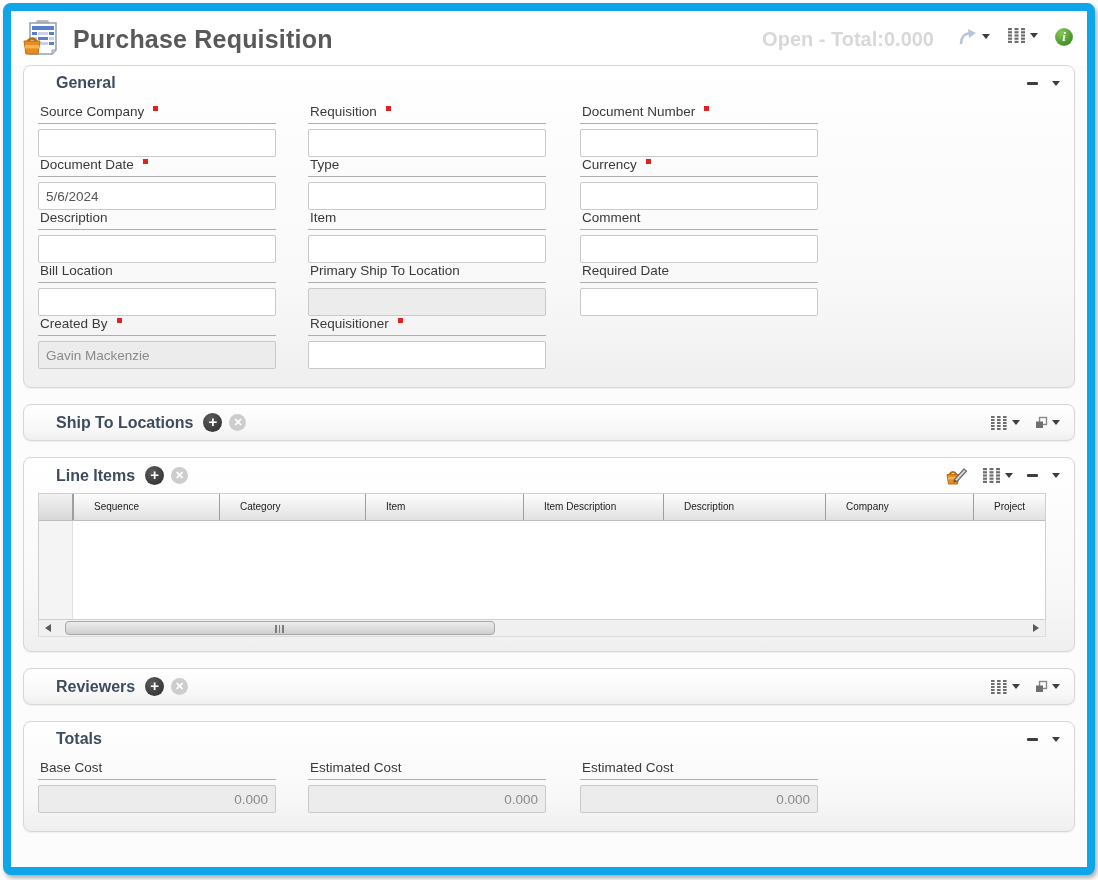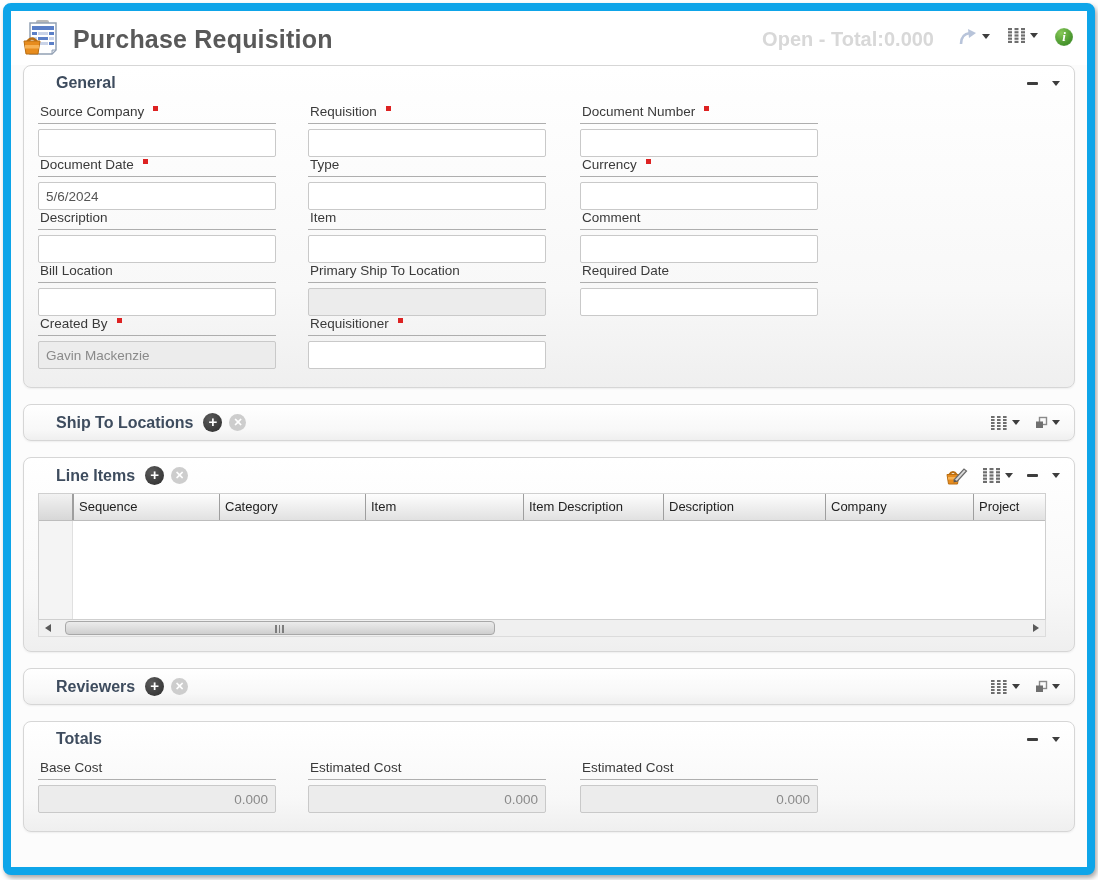--- a/index.html
+++ b/index.html
@@ -33,21 +33,21 @@
   .field-grid { display:grid; grid-template-columns:270px 272px 1fr; row-gap:0; padding:8px 14px 18px 14px; }
   .field-label { display:block; width:238px; font-size:13.5px; color:#3a3a3a; border-bottom:1px solid #aeaeae; padding:0 0 4px 2px; margin-bottom:5px; white-space:nowrap; }
   .req { display:inline-block; width:5px; height:5px; background:#dd2222; margin-left:9px; margin-bottom:5px; }
   .tinput { width:238px; height:28px; border:1px solid #c9c9c9; border-radius:2px; background:#fff; font-family:"Liberation Sans",sans-serif; font-size:13.5px; color:#555; padding:0 7px; }
   .tinput:disabled { background:#ececec; color:#8a8a8a; }
   .num { text-align:right; }
   
   .li-body { padding:4px 28px 14px 14px; }
   .grid-table { border:1px solid #cfcfcf; border-bottom:none; background:#fff; }
   .grid-header { display:flex; height:27px; background:linear-gradient(180deg,#fdfdfd,#e1e1e1); border-bottom:1px solid #bdbdbd; }
-  .gh-cell { font-size:13px; color:#222; line-height:26px; padding-left:5px; border-left:1px solid #9e9e9e; overflow:hidden; white-space:nowrap; }
+  .gh-cell { font-size:10px; color:#222; line-height:26px; padding-left:20px; border-left:1px solid #9e9e9e; overflow:hidden; white-space:nowrap; }
   .gh-sel { border-left:none; background:linear-gradient(180deg,#f2f2f2,#d7d7d7); border-right:1px solid #9e9e9e; }
   .grid-rows { position:relative; height:98px; background:#fff; }
   .sel-strip { position:absolute; left:0; top:0; bottom:0; width:34px; background:#f4f4f4; border-right:1px solid #e0e0e0; }
   
   .hscroll { position:relative; height:18px; background:#f0f0f0; border:1px solid #dcdcdc; border-top:1px solid #cfcfcf; }
   .scroll-arrow { position:absolute; top:4px; width:0; height:0; border-top:4.5px solid transparent; border-bottom:4.5px solid transparent; cursor:pointer; }
   .arrow-left { left:6px; border-right:6px solid #5a5a5a; }
   .arrow-right { right:6px; border-left:6px solid #5a5a5a; }
   .scroll-thumb { position:absolute; left:26px; top:1px; height:14px; width:430px; border:1px solid #a8a8a8; border-radius:4px; background:linear-gradient(180deg,#ececec,#cfcfcf); cursor:pointer; }
   .thumb-grip { position:absolute; left:50%; top:3px; margin-left:-5px; display:flex; gap:2px; }

